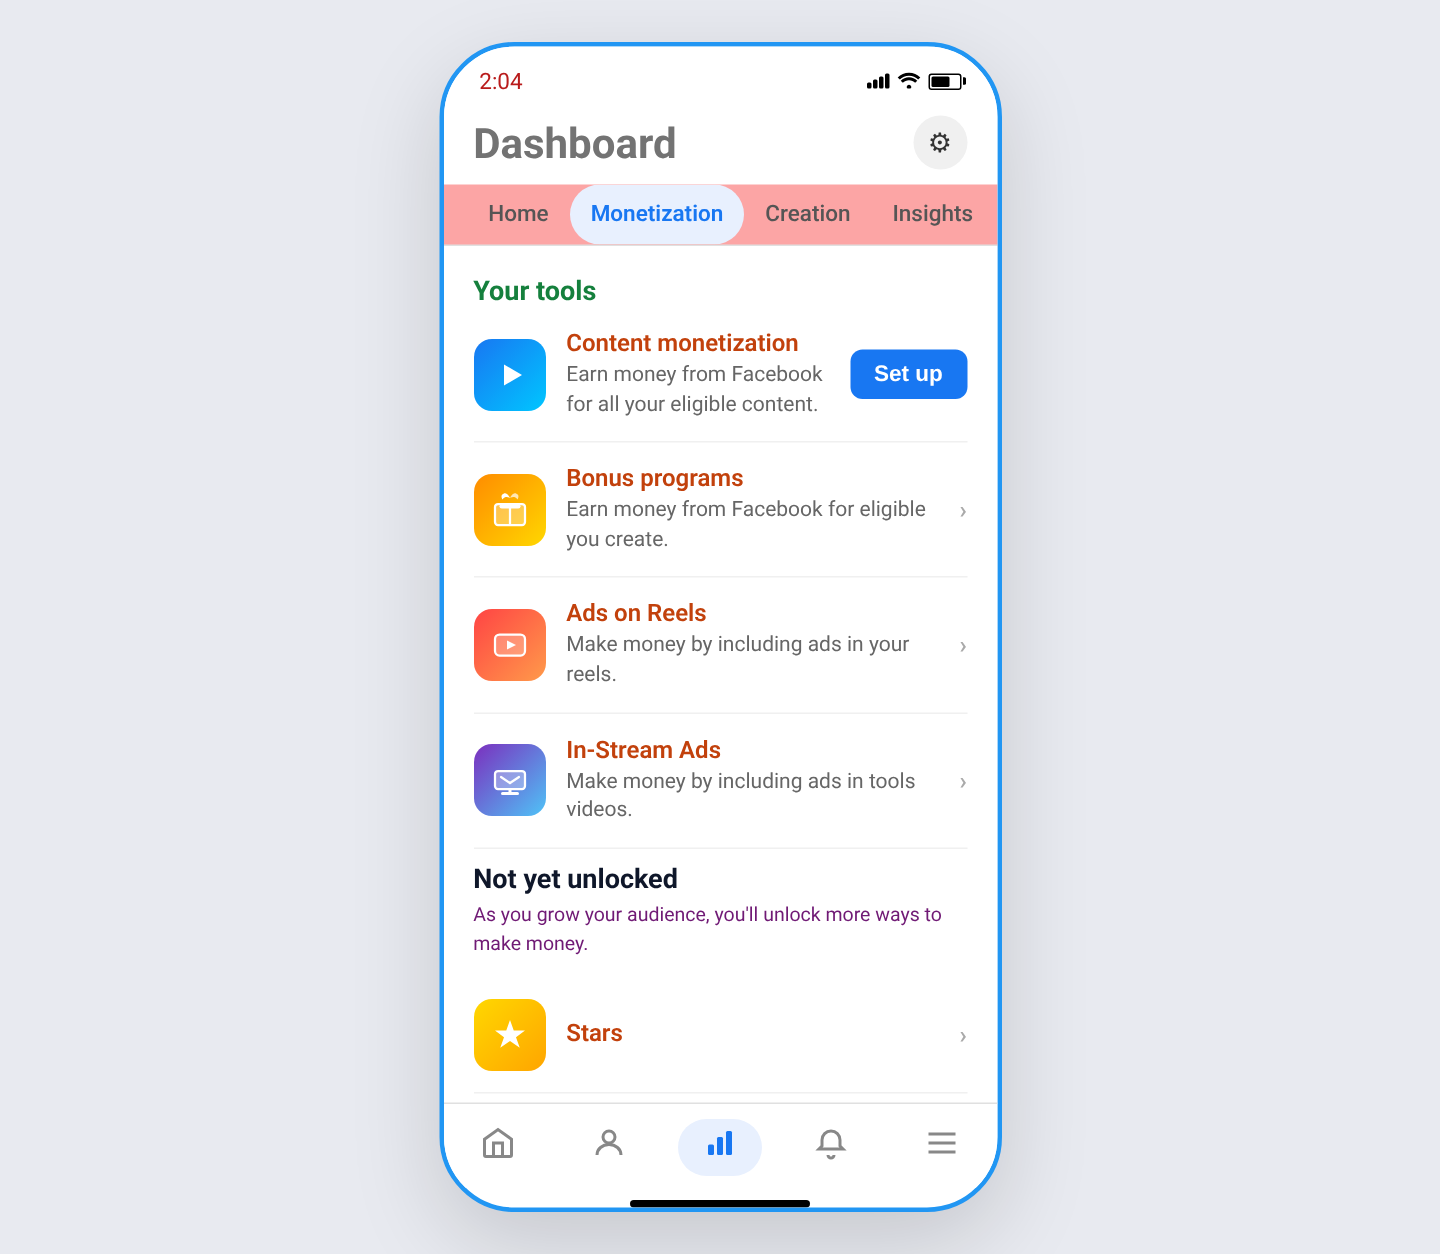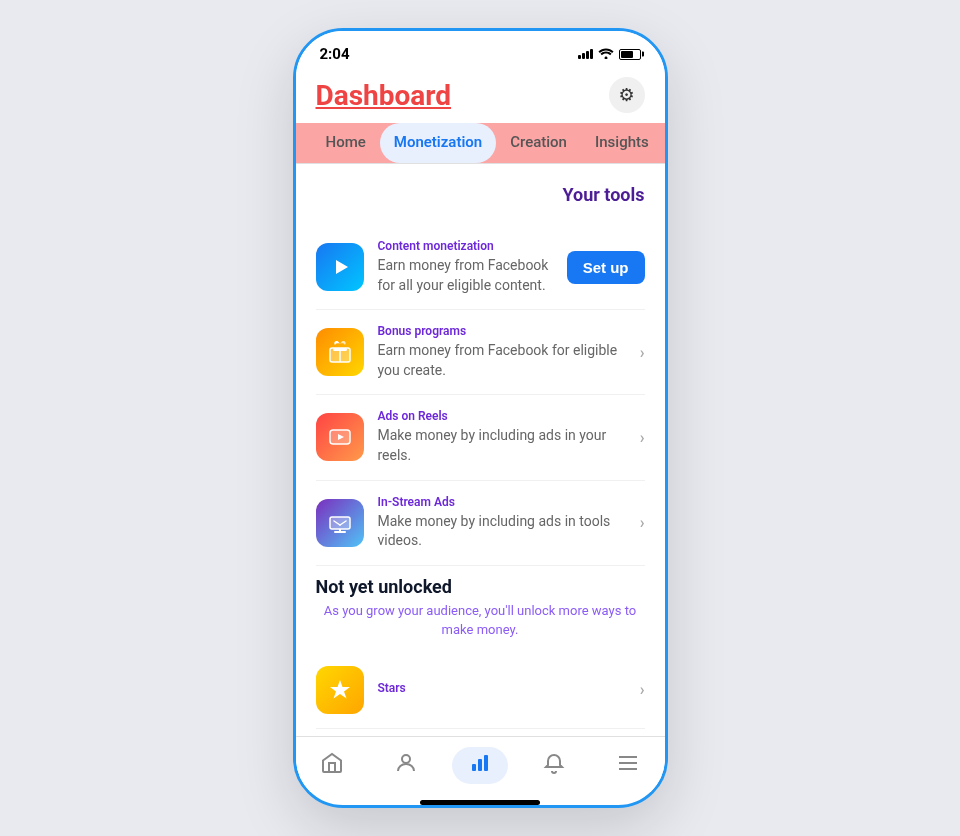--- a/index.html
+++ b/index.html
@@ -30,22 +30,22 @@
     .status-bar {
       display: flex;
       justify-content: space-between;
       align-items: center;
       padding: 14px 24px 6px;
       background: #fff;
     }
 
     .status-time {
       font-size: 15px;
-      font-weight: 700;
-      color: #000000;
+      font-weight: 400;
+      color: #b91c1c;
     }
 
     .status-icons {
       display: flex;
       align-items: center;
       gap: 5px;
     }
 
     .signal-bars {
       display: flex;
@@ -99,22 +99,21 @@
       display: flex;
       justify-content: space-between;
       align-items: center;
       padding: 8px 20px 10px;
       background: #fff;
     }
 
     .header-title {
       font-size: 28px;
       font-weight: 700;
-      color: #ef4444;
-      text-decoration: underline;
+      color: #737373;
     }
 
     .settings-btn {
       width: 36px;
       height: 36px;
       border-radius: 50%;
       background: #f0f0f0;
       display: flex;
       align-items: center;
       justify-content: center;
@@ -158,23 +157,22 @@
     .content {
       flex: 1;
       overflow-y: auto;
       padding: 20px 20px 0;
       background: #fff;
     }
 
     .section-title {
       font-size: 18px;
       font-weight: 700;
-      color: #4c1d95;
-      margin-bottom: 20px;
-      text-align: right;
+      color: #15803d;
+      margin-bottom: 0;
     }
 
     
     .tool-item {
       display: flex;
       align-items: center;
       padding: 14px 0;
       border-bottom: 1px solid #f0f0f0;
       cursor: pointer;
     }
@@ -209,23 +207,23 @@
 
     .tool-icon-wrap.yellow-grad {
       background: linear-gradient(135deg, #FFD700, #FFA500);
     }
 
     .tool-text {
       flex: 1;
     }
 
     .tool-name {
-      font-size: 12px;
+      font-size: 16px;
       font-weight: 600;
-      color: #6d28d9;
+      color: #c2410c;
       margin-bottom: 3px;
     }
 
     .tool-desc {
       font-size: 14px;
       color: #666;
       line-height: 1.4;
     }
 
     .tool-action {
@@ -255,24 +253,23 @@
 
     .not-unlocked-title {
       font-size: 18px;
       font-weight: 700;
       color: #0f172a;
       margin-bottom: 4px;
     }
 
     .not-unlocked-desc {
       font-size: 13px;
-      color: #8b5cf6;
+      color: #701a75;
       margin-bottom: 12px;
       line-height: 1.5;
-      text-align: center;
     }
 
     
     .bottom-nav {
       display: flex;
       justify-content: space-around;
       align-items: center;
       padding: 10px 0 8px;
       background: #fff;
       border-top: 1px solid #e0e0e0;

